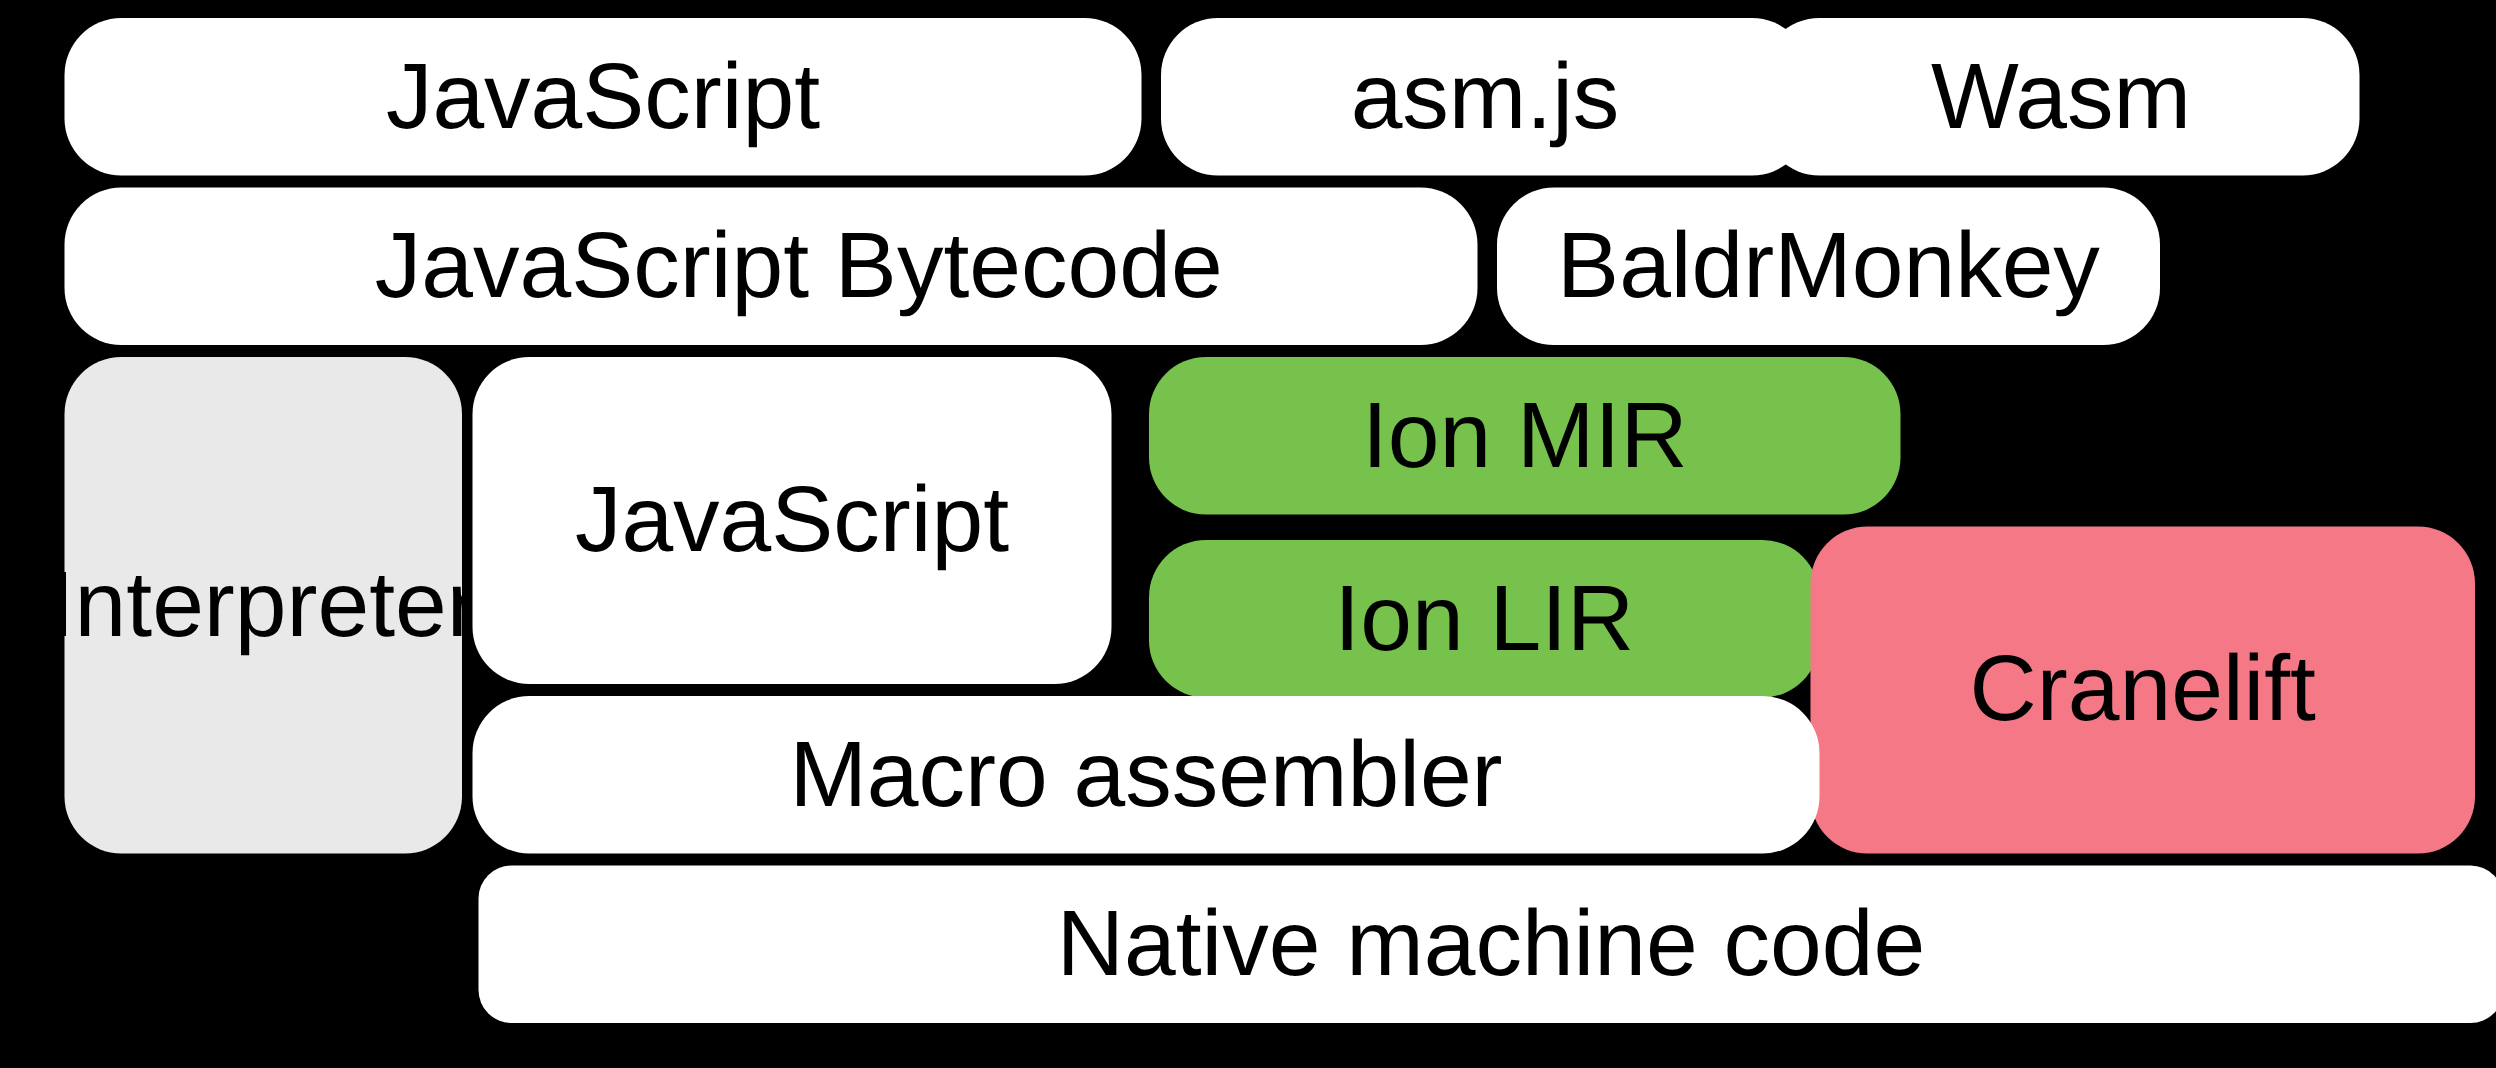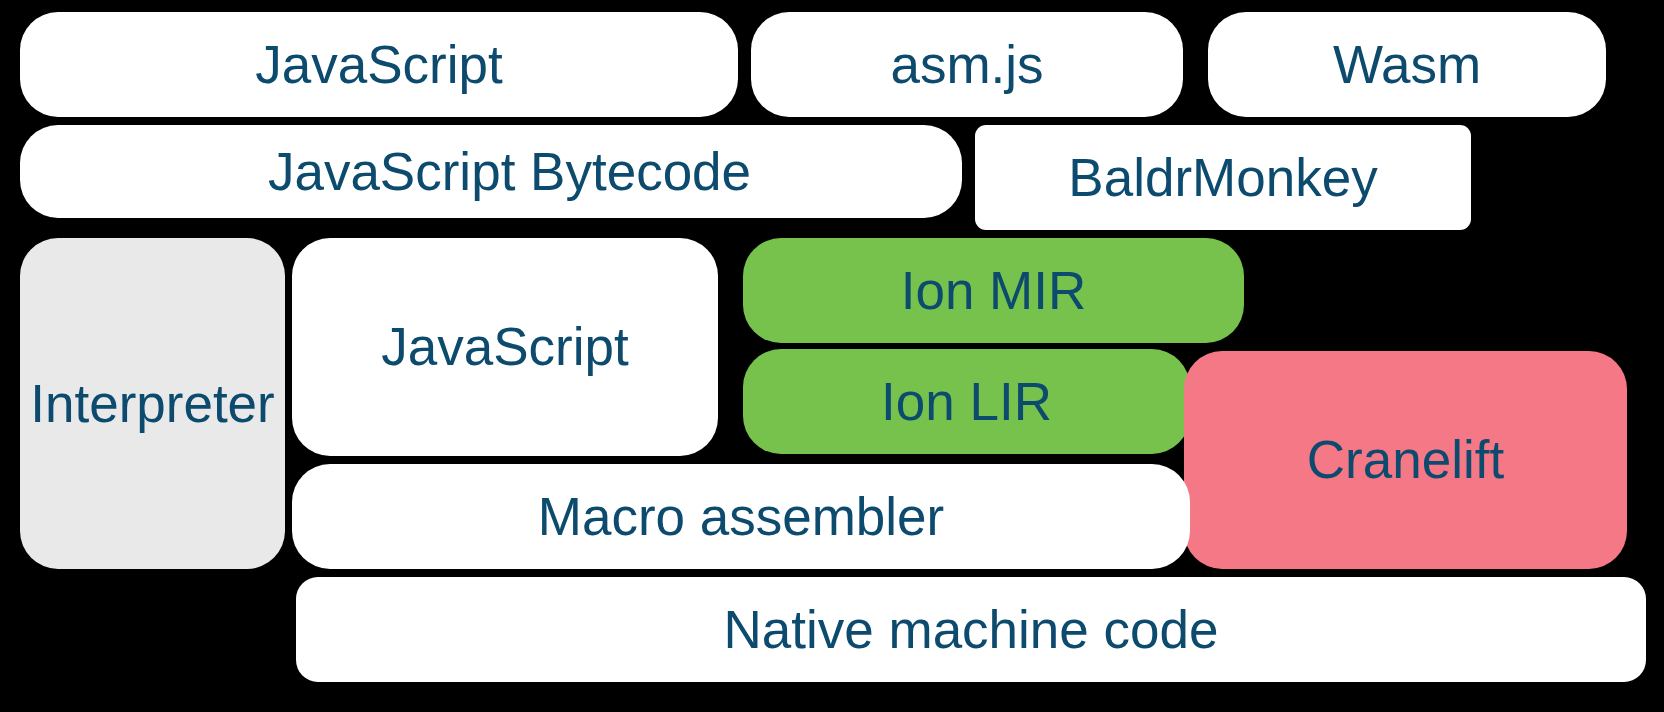--- a/index.html
+++ b/index.html
@@ -15,36 +15,37 @@
     overflow: hidden;
     font-family: "Liberation Sans", sans-serif;
   }
   .box {
     position: absolute;
     background: #ffffff;
     border-radius: 38px;
     display: flex;
     align-items: center;
     justify-content: center;
-    color: #0c4a6e;
-    font-size: 53px;
+    color: #000000;
+    font-size: 62px;
     line-height: 54px;
     text-align: center;
     box-sizing: border-box;
+    margin-left: 23px;
   }
   
   .b-javascript   { left: 20px;   top: 12px;  width: 718px;  height: 105px; }
   .b-asmjs        { left: 751px;  top: 12px;  width: 432px;  height: 105px; align-items: center; }
-  .b-wasm         { left: 1208px; top: 12px;  width: 398px;  height: 105px; }
-  .b-bytecode     { left: 20px;   top: 125px; width: 942px;  height: 93px; padding-left: 37px; }
-  .b-baldrmonkey  { left: 975px;  top: 125px; width: 496px;  height: 105px; border-radius: 11px; }
+  .b-wasm         { left: 1152px; top: 12px;  width: 398px;  height: 105px; }
+  .b-bytecode     { left: 20px;   top: 125px; width: 942px;  height: 105px; padding-left: 37px; }
+  .b-baldrmonkey  { left: 975px;  top: 125px; width: 442px;  height: 105px; }
   .b-interpreter  { left: 20px;   top: 238px; width: 265px;  height: 331px; }
   .b-baseline     { left: 292px;  top: 238px; width: 426px;  height: 218px; }
   .b-ionmir       { left: 743px;  top: 238px; width: 501px;  height: 105px; }
-  .b-ionlir       { left: 743px;  top: 349px; width: 447px;  height: 105px; }
+  .b-ionlir       { left: 743px;  top: 360px; width: 447px;  height: 105px; }
   .b-cranelift    { left: 1184px; top: 351px; width: 443px;  height: 218px; }
   .b-macro        { left: 292px;  top: 464px; width: 898px;  height: 105px; }
   .b-native       { left: 296px;  top: 577px; width: 1350px; height: 105px; border-radius: 22px; }
 </style>
 </head>
 <body>
 
 <div class="canvas">
 
   <div class="box b-javascript" style="background: rgb(255, 255, 255);">

